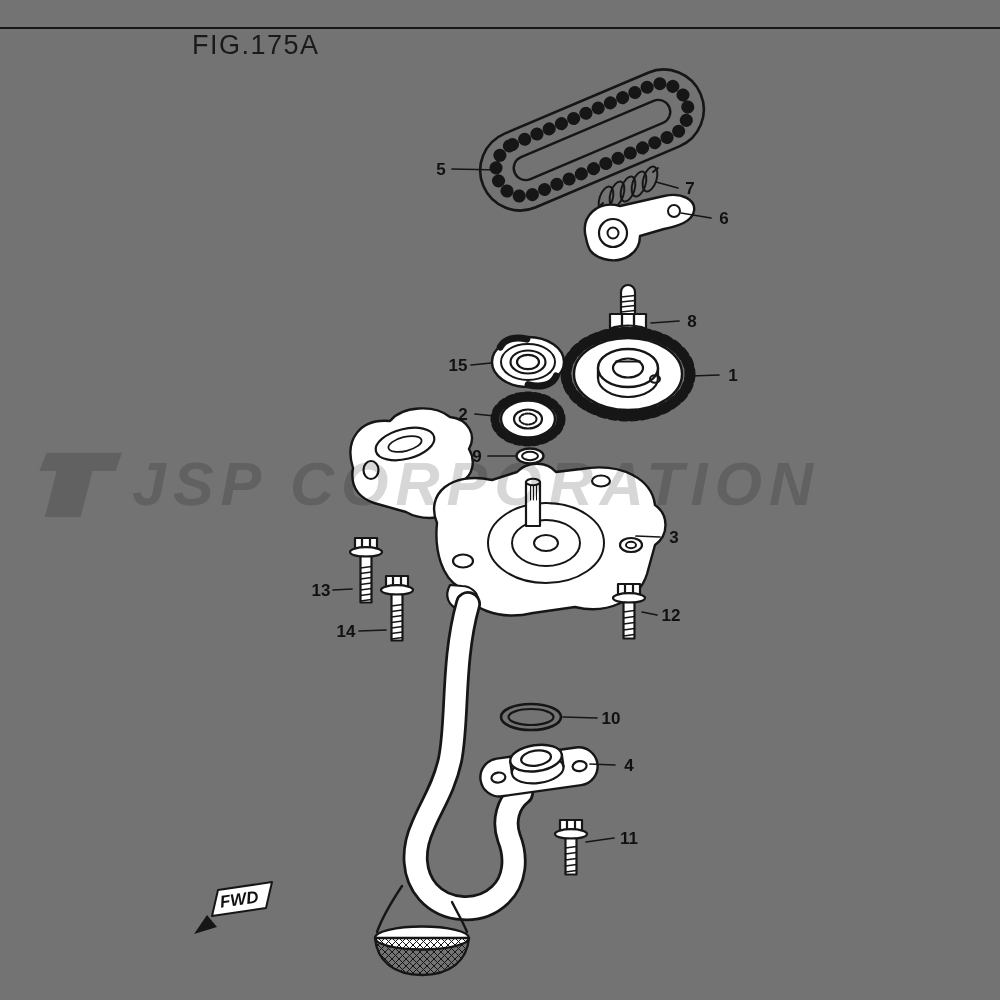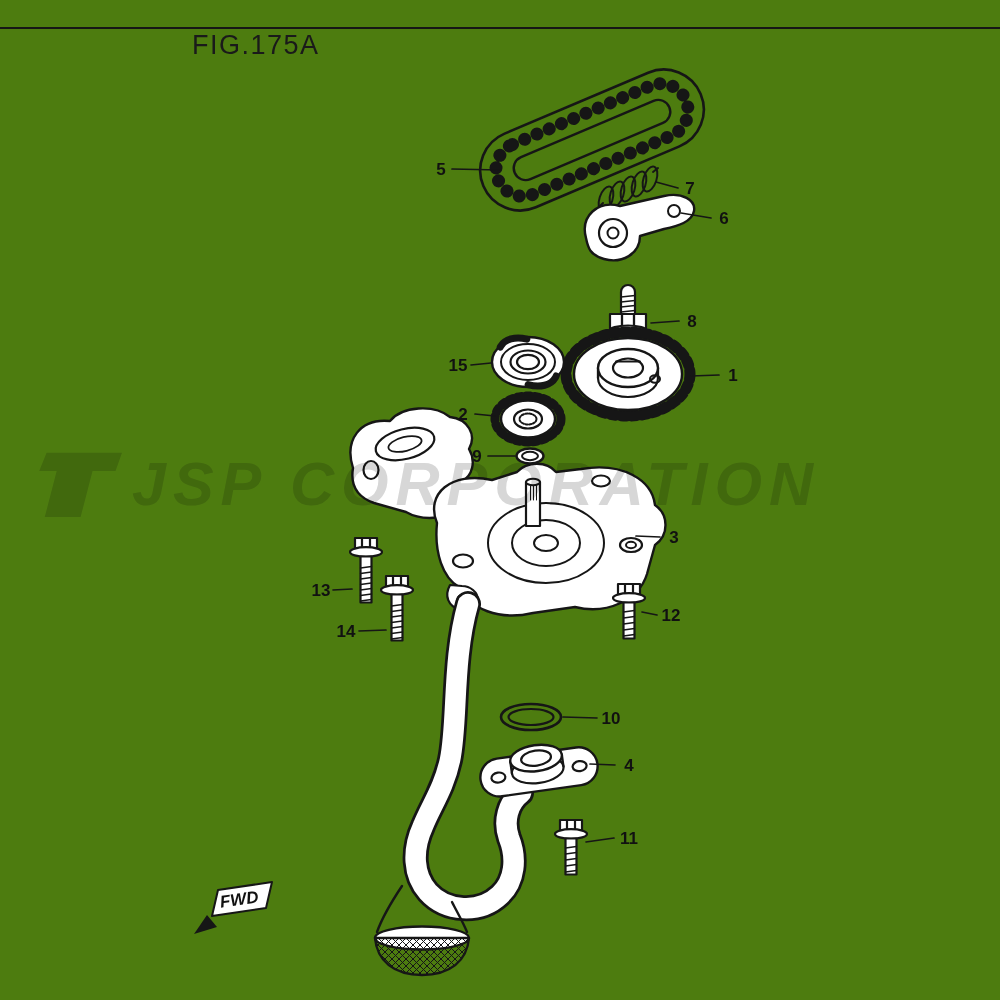--- a/index.html
+++ b/index.html
@@ -1,16 +1,16 @@
 <!DOCTYPE html>
 <html><head>
 <meta charset="utf-8">
 <style>
   html,body{margin:0;padding:0;background:#fff}
-  .page{position:relative;width:1000px;height:1000px;background:#4d7c0f;overflow:hidden;
+  .page{position:relative;width:1000px;height:1000px;background:#737373;overflow:hidden;
         font-family:"Liberation Sans",sans-serif}
   .top-rule{position:absolute;left:0;top:27px;width:100%;height:2px;background:#161616}
   .fig-title{position:absolute;left:192px;top:30px;font-size:27px;letter-spacing:1.5px;color:#1a1a1a}
   .art{position:absolute;left:0;top:0}
   .art text{stroke:none;fill:#111;font-weight:700;font-size:17px;
             font-family:"Liberation Sans",sans-serif}
   .art .callouts line{stroke:#161616;stroke-width:1.7}
   .watermark{position:absolute;left:30px;top:445px;display:flex;align-items:center;gap:10px;
              mix-blend-mode:multiply;pointer-events:none}
   .wm-text{font-style:italic;font-weight:bold;font-size:61px;letter-spacing:7px;

